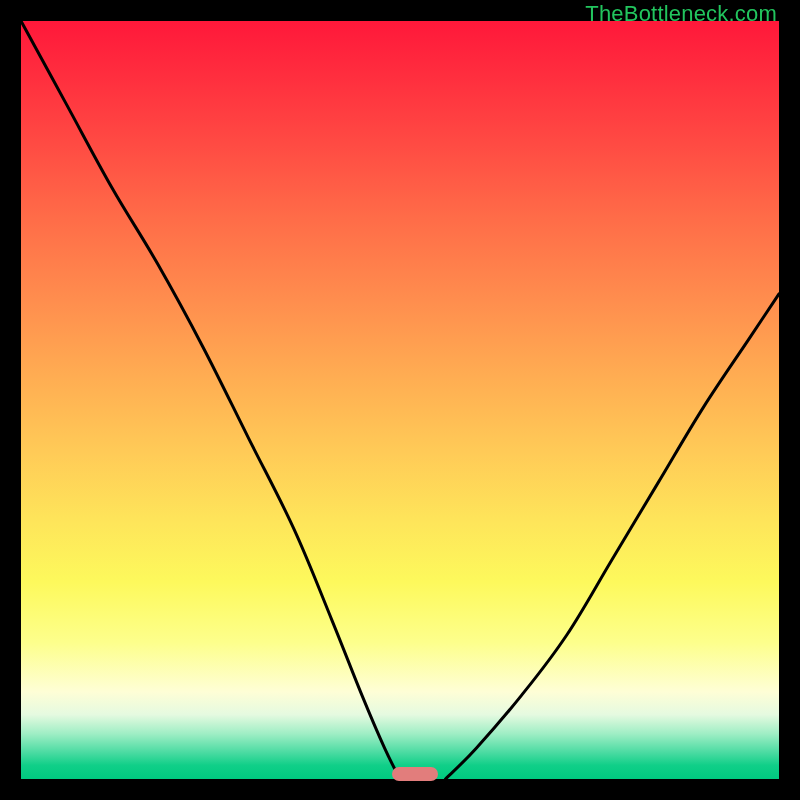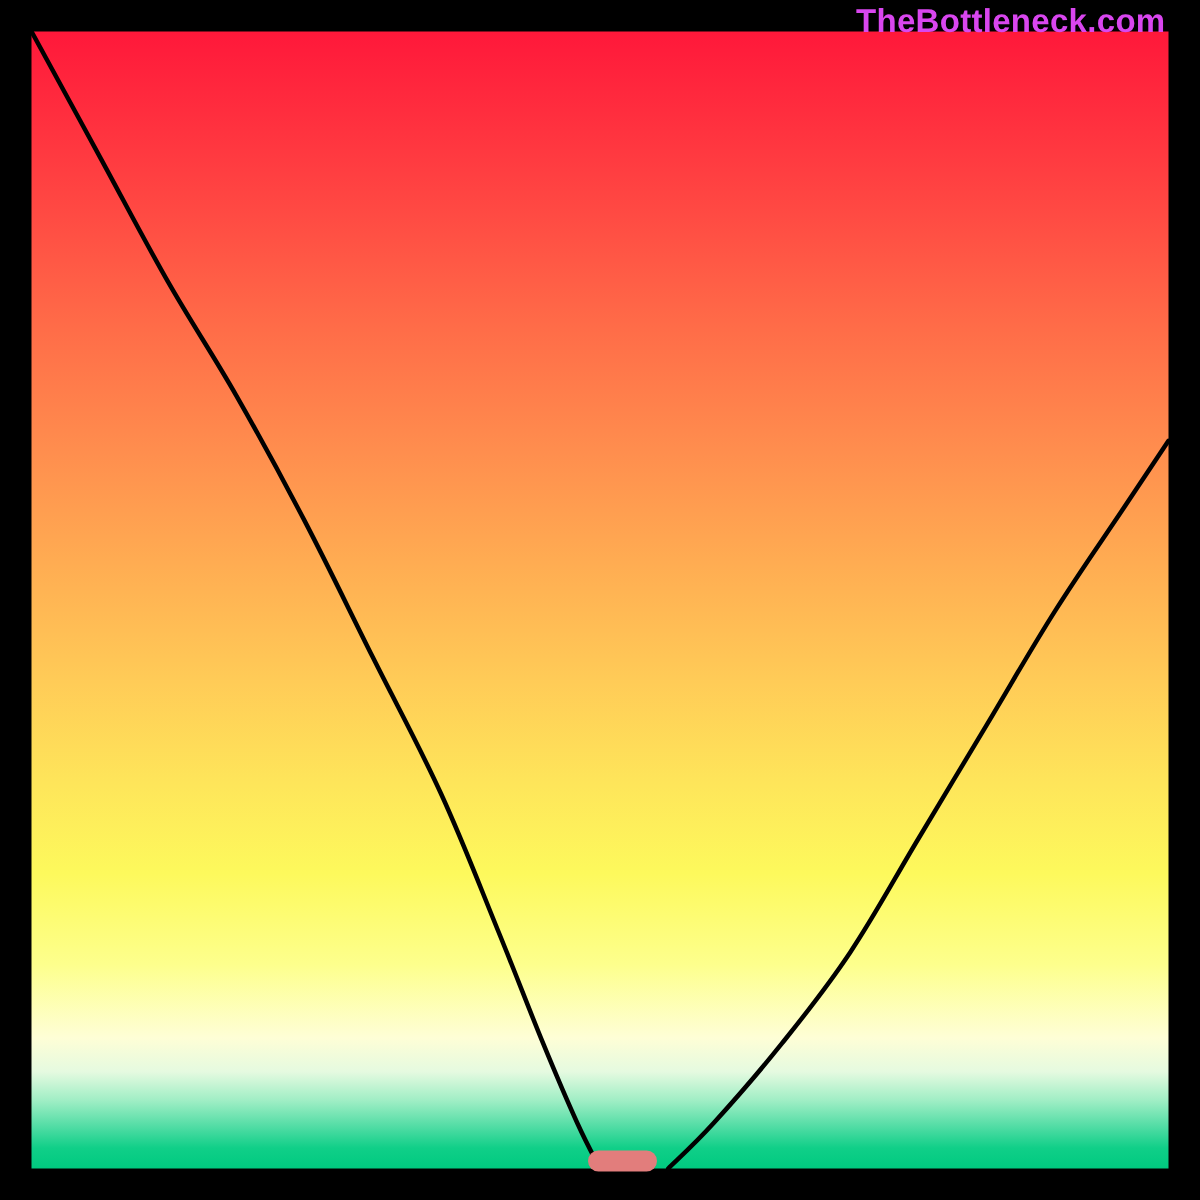--- a/index.html
+++ b/index.html
@@ -43,23 +43,23 @@
       #a0eec5 94%,
       #4bdba2 96.5%,
       #10cf88 98.2%,
       #00ca80 100%
     );
   }
   .watermark {
     position: absolute;
     top: 1px;
     right: 23px;
-    color: #d946ef;
+    color: #22c55e;
     font-size: 22px;
-    font-weight: 700;
+    font-weight: 400;
     letter-spacing: 0.2px;
     user-select: none;
   }
   svg.curves {
     position: absolute;
     top: 21px;
     left: 21px;
     width: 758px;
     height: 758px;
     overflow: visible;

